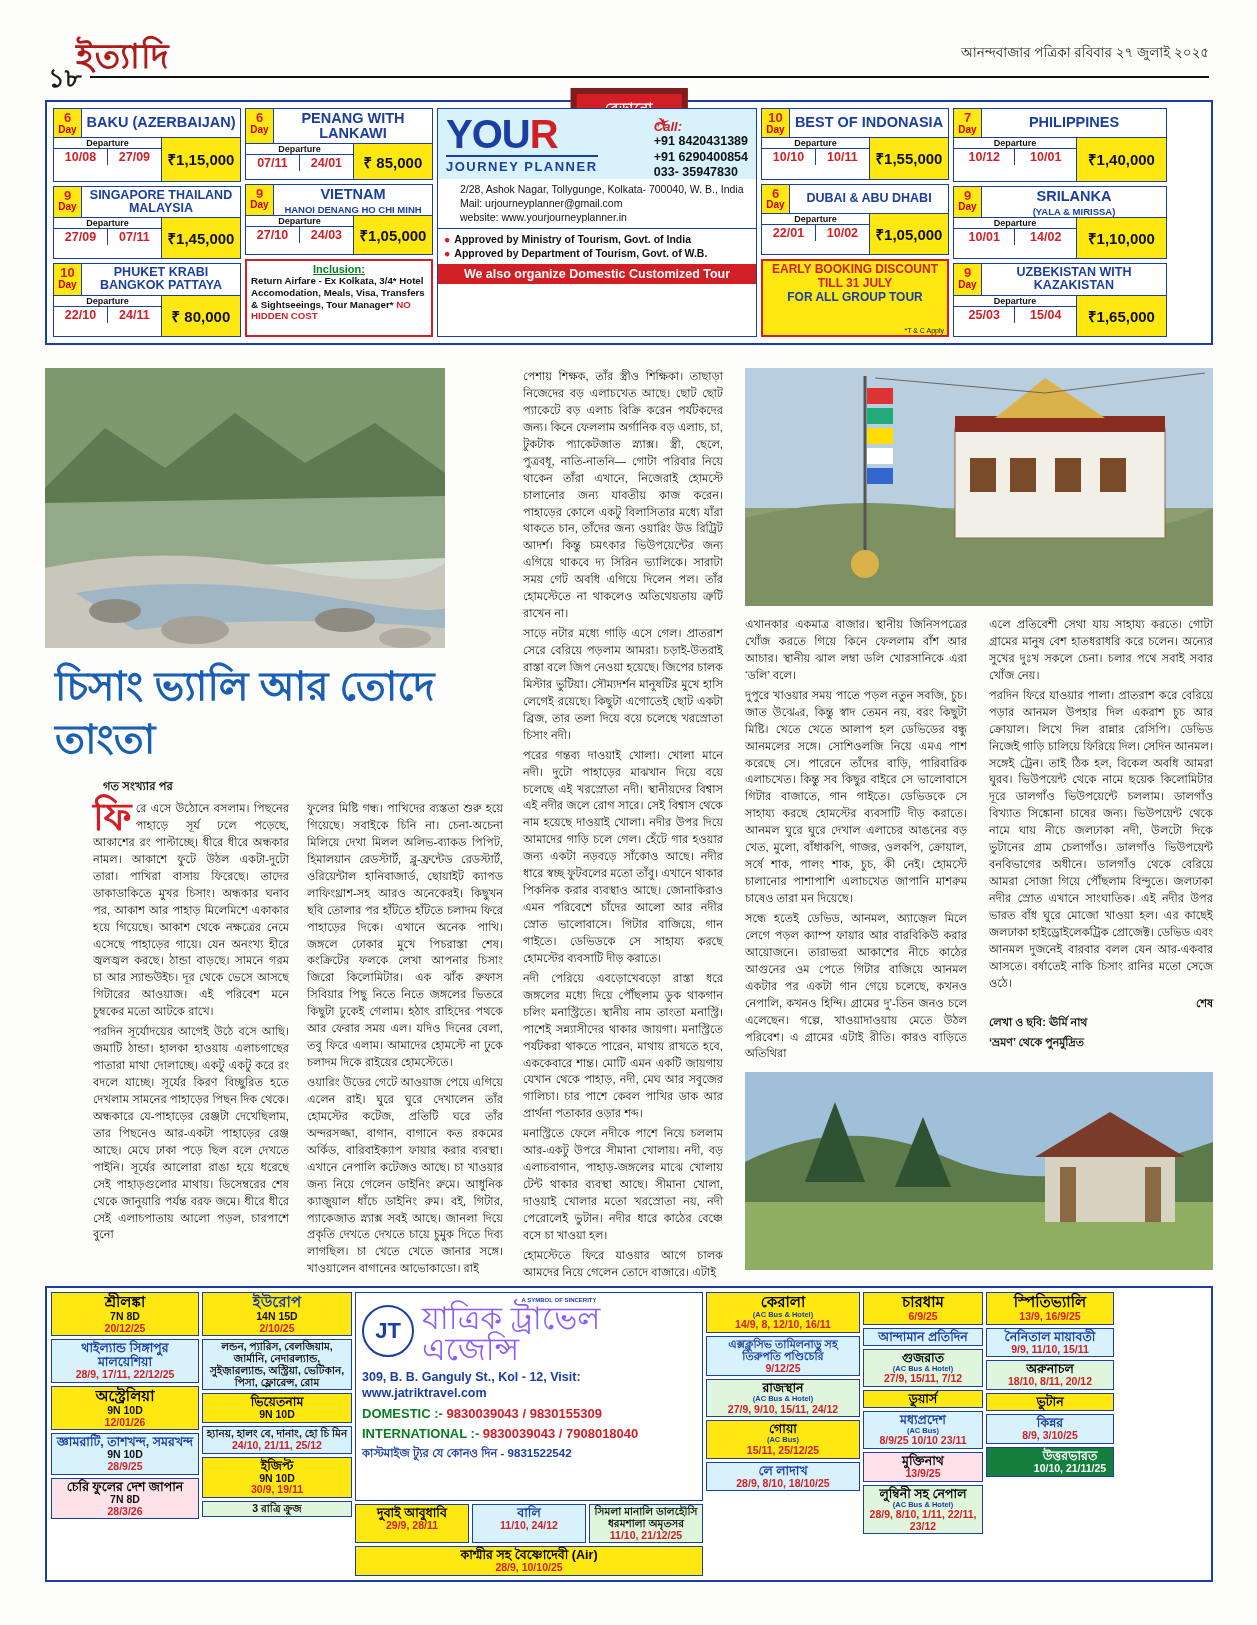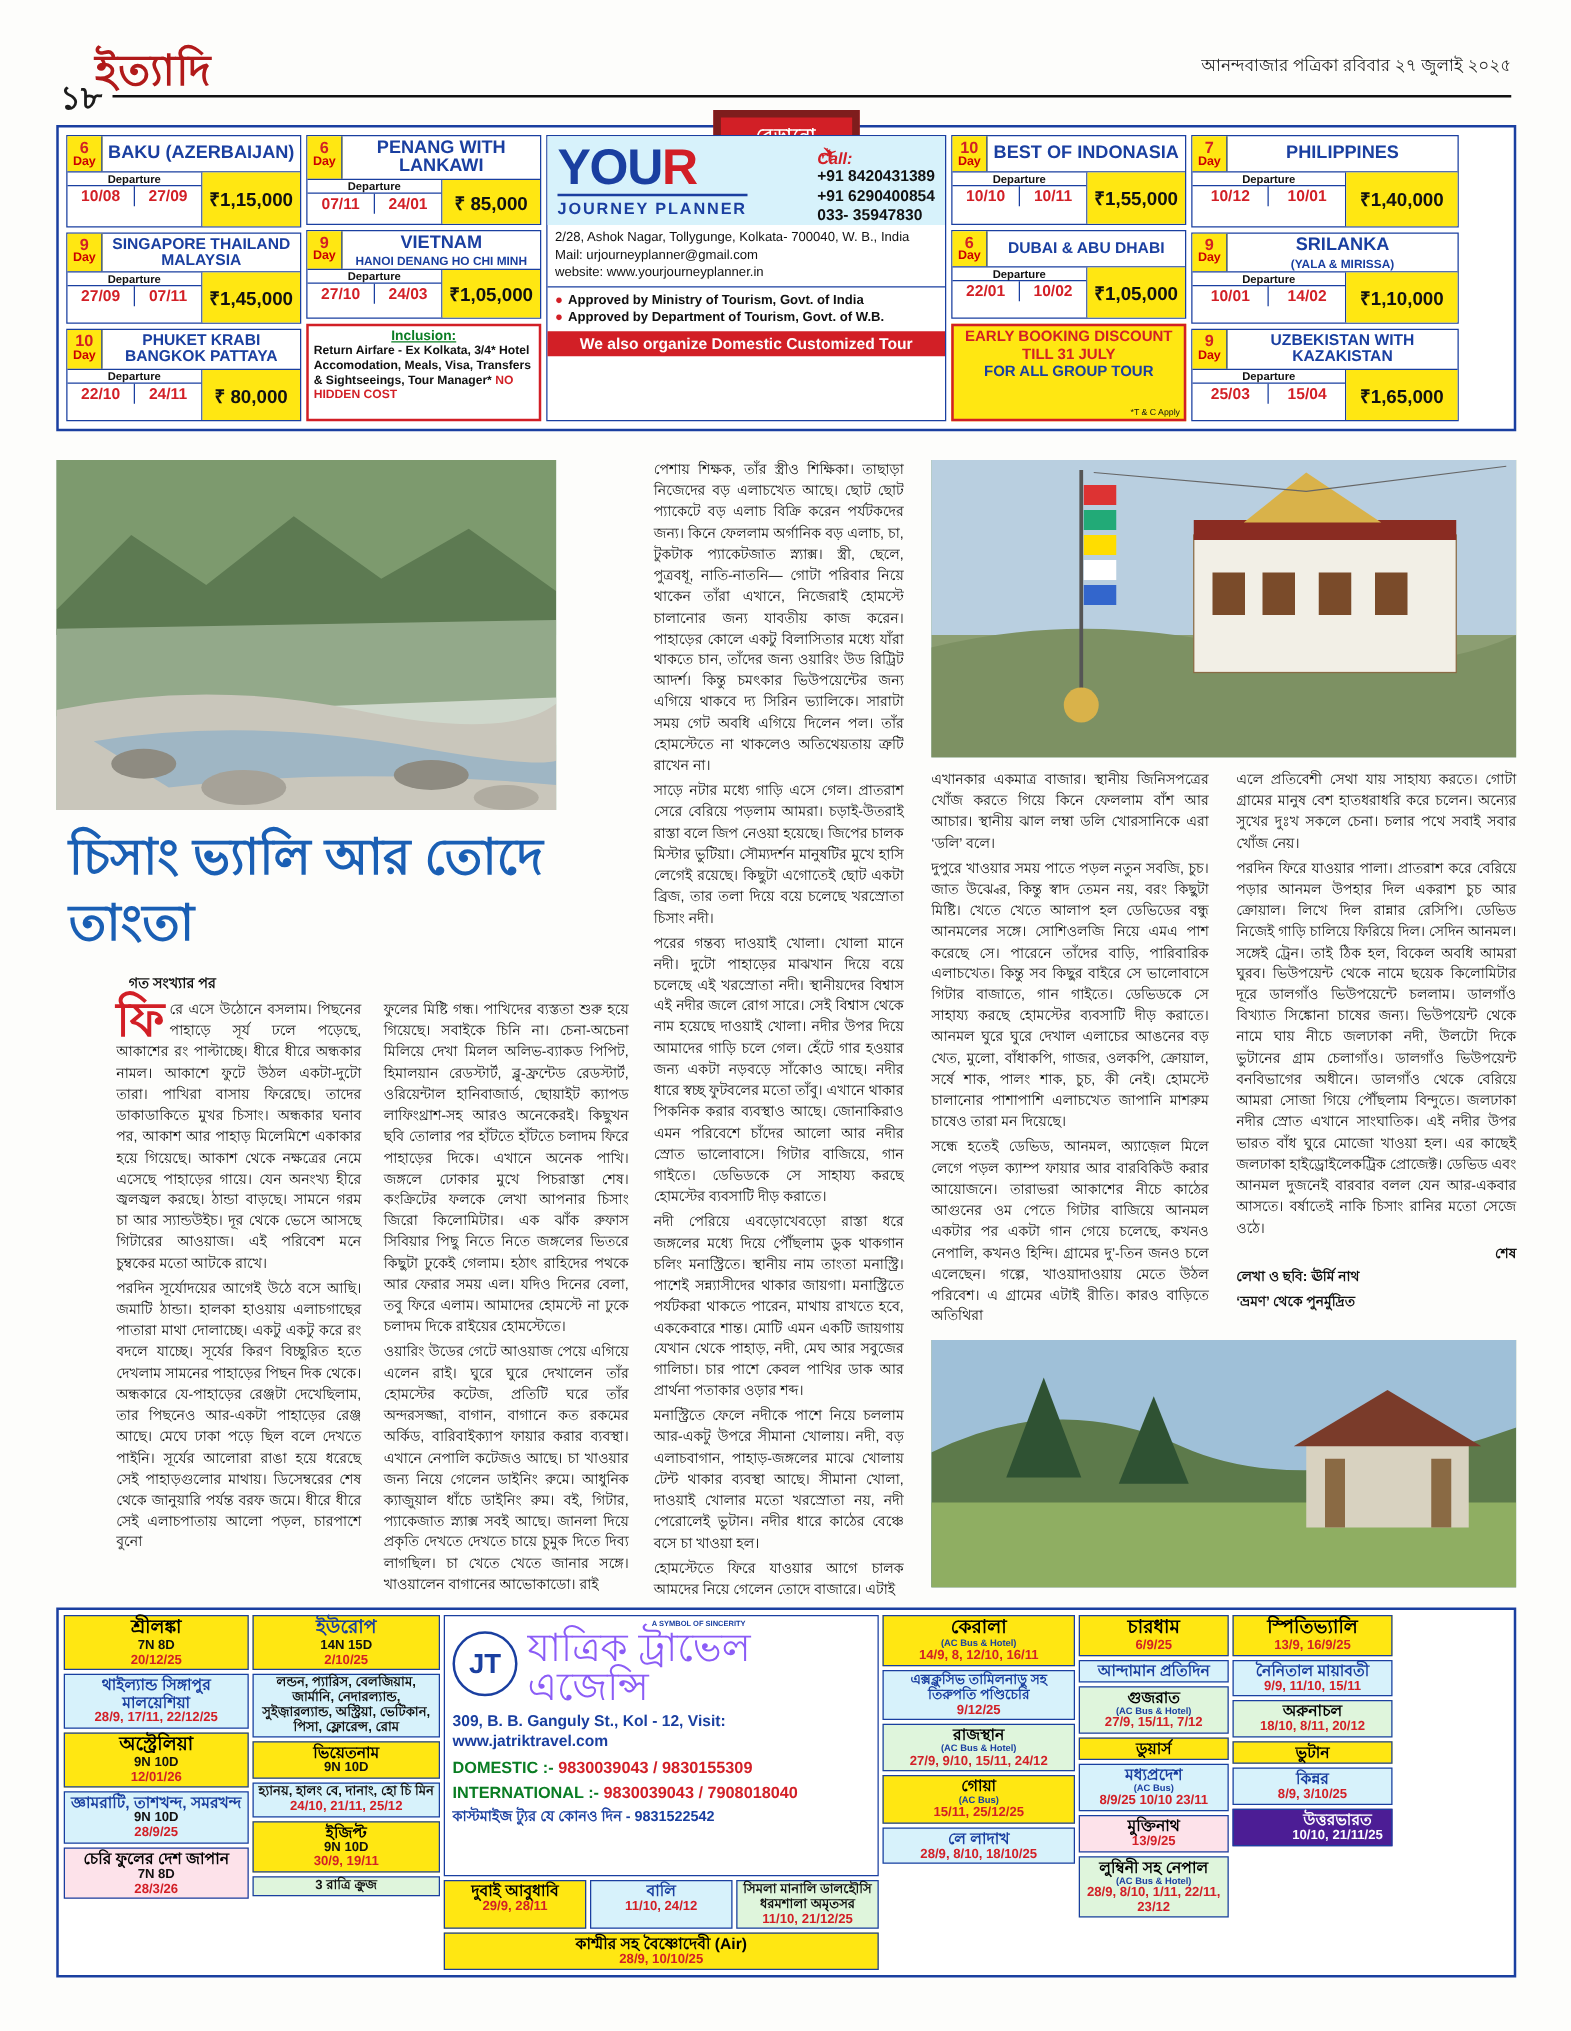--- a/index.html
+++ b/index.html
@@ -56,21 +56,21 @@
   
   .center-ad { border:1px solid #1a3fa0; background:#fff; flex:1; display:flex; flex-direction:column; }
   .ca-top { background:#d7f2fb; position:relative; padding:6px 8px 4px 8px; }
   .ca-logo { font-size:40px; font-weight:bold; color:#1a3fa0; letter-spacing:-1px; line-height:0.95; }
   .ca-logo .k { color:#d21f26; }
   .ca-jp { font-size:13px; font-weight:bold; color:#1a3fa0; letter-spacing:1.5px; border-top:2px solid #1a3fa0; display:inline-block; padding-top:2px; margin-top:2px; }
   .ca-call { position:absolute; right:8px; top:10px; text-align:left; }
   .ca-call .callw { color:#d21f26; font-style:italic; font-weight:bold; font-size:13px; }
   .ca-call .num { font-size:12.5px; font-weight:bold; color:#111; line-height:1.25; }
   .ca-plane { position:absolute; right:86px; top:4px; color:#d21f26; font-size:17px; transform:rotate(-20deg); }
-  .ca-addr { font-size:10.5px; line-height:1.35; padding:3px 6px; color:#111; }
+  .ca-addr { font-size:10.5px; line-height:1.35; padding:3px 6px; color:#111;margin-left:16px; }
   .ca-appr { border-top:1px solid #1a3fa0; padding:3px 6px; font-size:10.5px; font-weight:bold; line-height:1.4; }
   .ca-appr div::before { content:"\25CF"; color:#d21f26; margin-right:4px; }
   .ca-dom { background:#d21f26; color:#fff; text-align:center; font-size:12.5px; font-weight:bold; padding:3px; }
 
   .inclusion { border:2px solid #d21f26; background:#fff; flex:1; padding:2px 4px; }
   .inclusion .t { text-align:center; font-size:11px; font-weight:bold; color:#0a7d23; text-decoration:underline; }
   .inclusion .b { font-size:9.7px; line-height:1.2; font-weight:bold; color:#111; }
   .inclusion .nh { color:#d21f26; }
 
   .early { border:2px solid #d21f26; background:#ffe712; flex:1; text-align:center; padding:2px; position:relative; }
@@ -110,21 +110,21 @@
   .bx .n.blue { color:#1a3fa0; }
   .bx .n.sm { font-size:12.5px; }
   .bx .n.xs { font-size:11px; }
   .bx .d { font-size:10.5px; font-weight:bold; color:#111; }
   .bx .d.red { color:#d21f26; }
   .bx .tag { font-size:7.5px; font-weight:bold; color:#1a3fa0; }
   .bx.hl { background:#ffe712; }
   .bx.cy { background:#d7f2fb; }
   .bx.pk { background:#fde2ea; }
   .bx.gr { background:#dff5dc; }
-  .bx.red { background:#4c1d95; color:#fff;padding-left:43px; }
+  .bx.red { background:#15803d; color:#fff;padding-left:43px; }
   .bx.red .n, .bx.red .d { color:#fff; }
 
   .jt-main { border:1px solid #1a3fa0; flex:1; padding:4px 6px; }
   .jt-row { display:flex; align-items:center; gap:8px; }
   .jt-logo { width:52px; height:52px; border:2px solid #1a3fa0; border-radius:50%; position:relative; flex:none; background:#fff; }
   .jt-logo .jt { position:absolute; inset:0; display:flex; align-items:center; justify-content:center; font-weight:bold; font-size:22px; color:#1a3fa0; }
   .jt-arc { font-size:6px; text-align:center; color:#1a3fa0; font-weight:bold; }
   .jt-name { font-size:31px; font-weight:normal; color:#8b5cf6; line-height:1; }
   .jt-addr { font-size:12.5px; font-weight:bold; color:#1a3fa0; margin-top:4px; line-height:1.3; }
   .jt-dom { font-size:13px; font-weight:bold; color:#0a7d23; margin-top:3px; line-height:1.35; }

